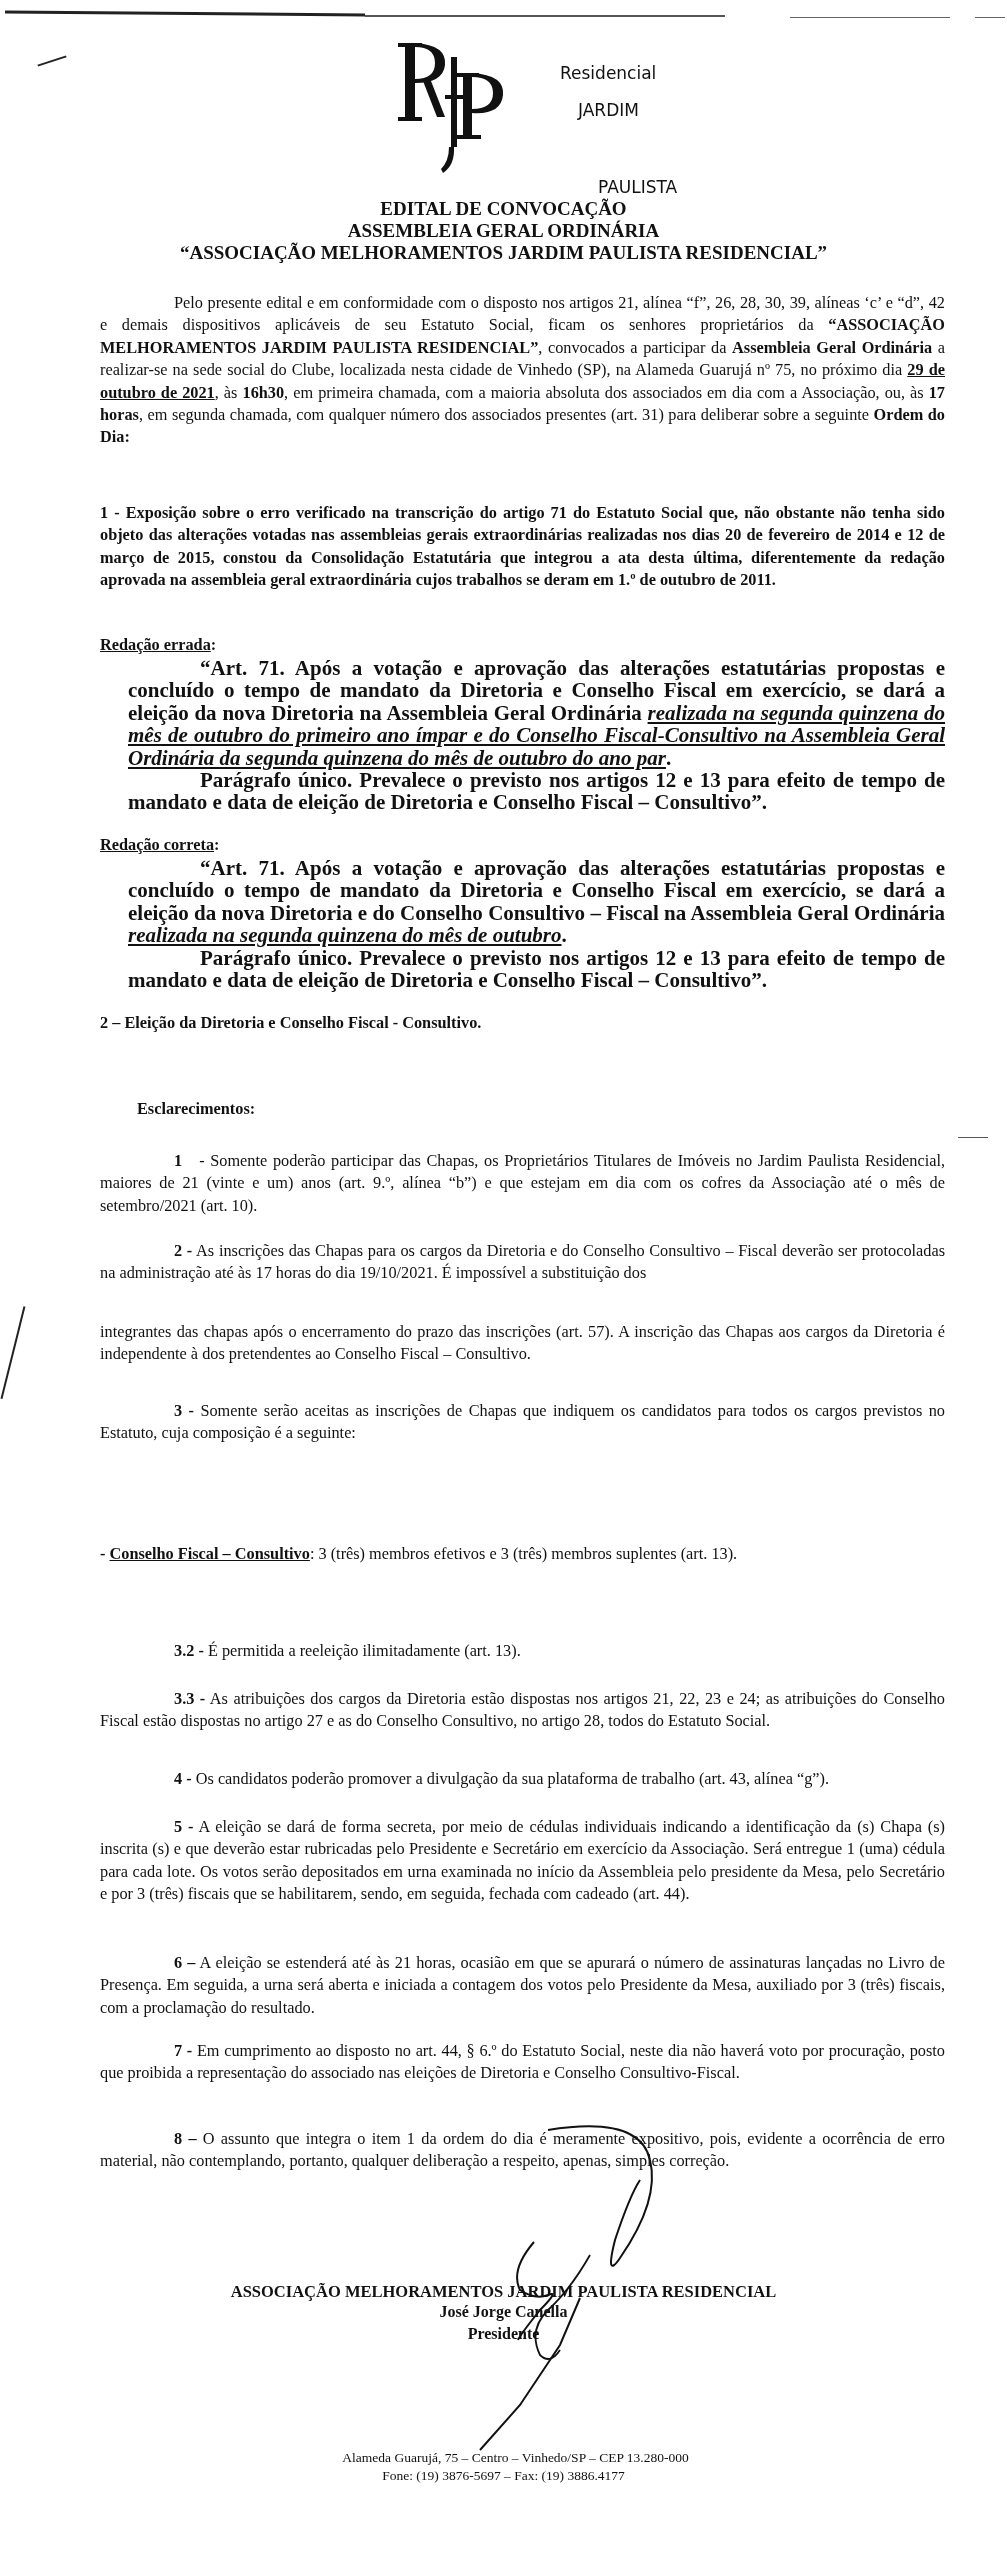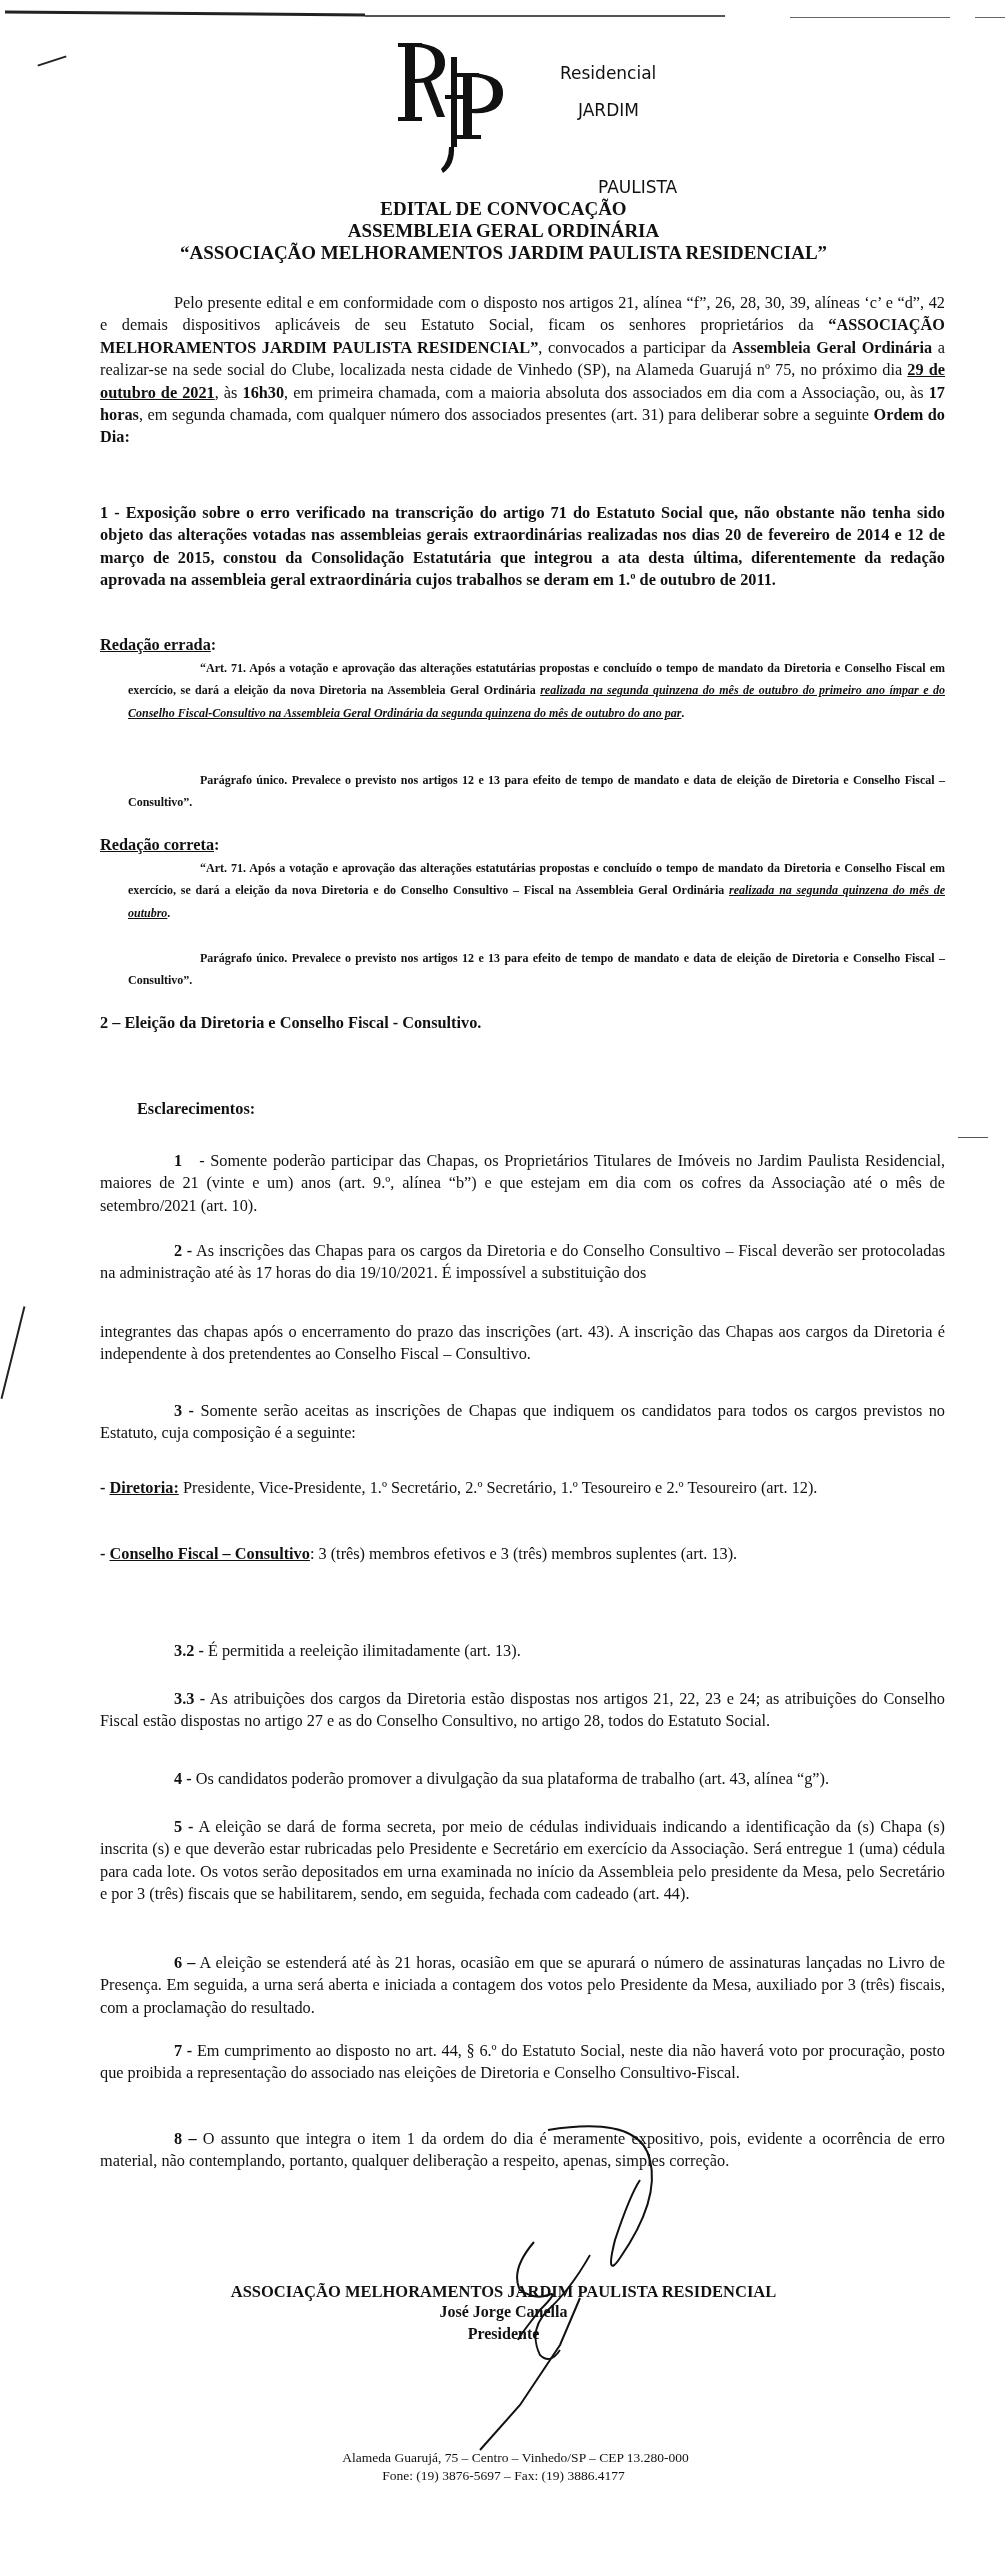--- a/index.html
+++ b/index.html
@@ -25,21 +25,21 @@
 
     .para {
       position: absolute; left: 100px; width: 845px;
       font-size: 16.3px; line-height: 22.4px; text-align: justify;
     }
     .indent { text-indent: 74px; }
     .bold { font-weight: bold; }
     .u { text-decoration: underline; }
     .ui { text-decoration: underline; font-style: italic; }
 
-    .block-quote { position: absolute; left: 128px; width: 817px; font-size: 12px; line-height: 22.4px; text-align: justify; font-weight: bold; }
+    .block-quote { position: absolute; left: 128px; width: 817px; font-size: 21px; line-height: 22.4px; text-align: justify; font-weight: bold; }
 
     .center { position: absolute; left: 0; width: 1007px; text-align: center; }
 
     .footer-line { font-size: 13.5px; line-height: 18px; }
 
     svg.sig { position: absolute; left: 0; top: 0; pointer-events: none; }
   </style>
 </head>
 <body>
 
@@ -110,29 +110,26 @@
 
   <div class="para bold" style="top:1098px;left:137px;width:600px;">Esclarecimentos:</div>
 
   <div class="para indent" style="top:1150px;">
     <span class="bold">1</span><span style="white-space:pre-wrap;">   - Somente poderão participar das Chapas, os Proprietários Titulares de Imóveis no Jardim Paulista Residencial, maiores de 21 (vinte e um) anos (art. 9.º, alínea “b”) e que estejam em dia com os cofres da Associação até o mês de setembro/2021 (art. 10).</span>
   </div>
 
   <div class="para indent" style="top:1240px;">
     <span class="bold">2 -</span><span> As inscrições das Chapas para os cargos da Diretoria e do Conselho Consultivo – Fiscal deverão ser protocoladas na administração até às 17 horas do dia 19/10/2021. É impossível a substituição dos</span>
   </div>
-  <div class="para" style="top:1321px;">integrantes das chapas após o encerramento do prazo das inscrições (art. 43). A inscrição das Chapas aos cargos da Diretoria é independente à dos pretendentes ao Conselho Fiscal – Consultivo.</div>
+  <div class="para" style="top:1321px;">integrantes das chapas após o encerramento do prazo das inscrições (art. 57). A inscrição das Chapas aos cargos da Diretoria é independente à dos pretendentes ao Conselho Fiscal – Consultivo.</div>
 
   <div class="para indent" style="top:1400px;">
     <span class="bold">3 -</span><span> Somente serão aceitas as inscrições de Chapas que indiquem os candidatos para todos os cargos previstos no Estatuto, cuja composição é a seguinte:</span>
   </div>
 
-  <div class="para" style="top:1477px;">
-    <span class="bold">- </span><span class="bold u">Diretoria:</span><span> Presidente, Vice-Presidente, 1.º Secretário, 2.º Secretário, 1.º Tesoureiro e 2.º Tesoureiro (art. 12).</span>
-  </div>
 
   <div class="para" style="top:1543px;">
     <span class="bold">- </span><span class="bold u">Conselho Fiscal – Consultivo</span><span>: 3 (três) membros efetivos e 3 (três) membros suplentes (art. 13).</span>
   </div>
 
 
   <div class="para indent" style="top:1640px;">
     <span class="bold">3.2 -</span><span> É permitida a reeleição ilimitadamente (art. 13).</span>
   </div>
 

